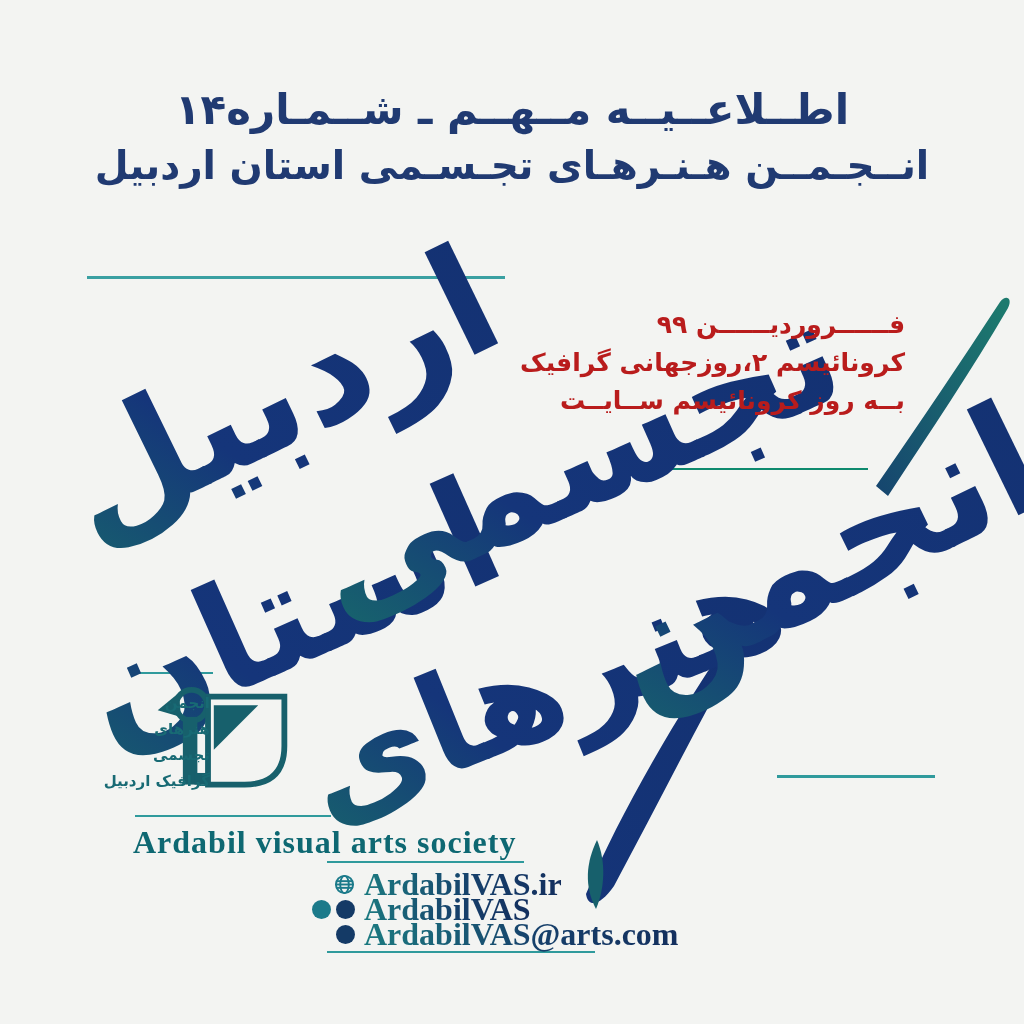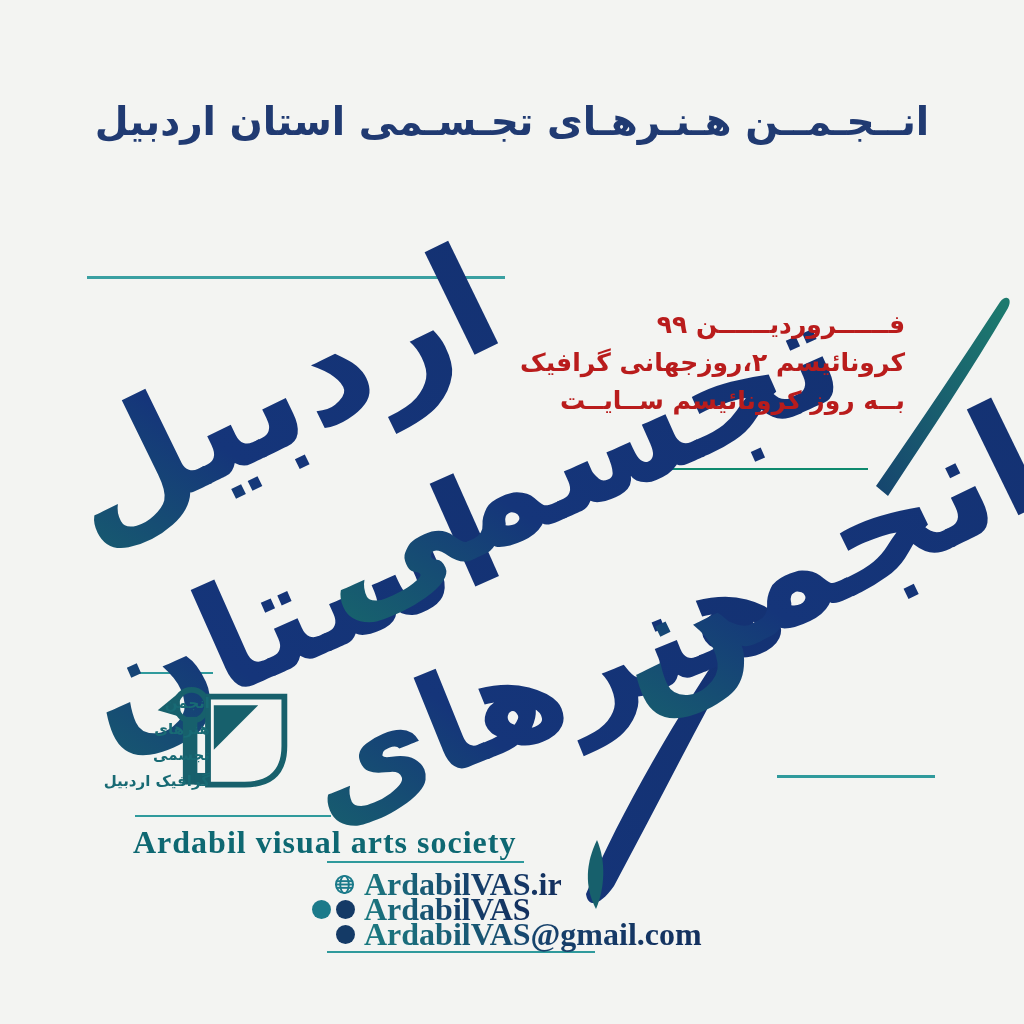--- a/index.html
+++ b/index.html
@@ -83,20 +83,21 @@
       -webkit-background-clip:text;background-clip:text;color:transparent;
     }
   }
 </style>
 </head>
 <body>
 
 <div class="poster">
 
   <header class="header">
+    <div class="h1">اطــلاعــیــه مــهــم ـ شــمـاره۱۴</div>
     <div class="h2">انــجـمــن هـنـرهـای تجـسـمی استان اردبیل</div>
   </header>
 
   <div class="rule rule-top-left"></div>
   <div class="rule rule-right"></div>
   <div class="rule rule-bottom-right"></div>
 
   <section class="event-info">
     <div>فــــــروردیــــــن ۹۹</div>
     <div>کرونائیسم ۲،روزجهانی گرافیک</div>
@@ -177,18 +178,18 @@
       <span class="icons">
         <span class="dot dot-teal"></span>
         <span class="dot dot-navy"></span>
       </span>
       <span class="contact-text">ArdabilVAS</span>
     </div>
     <div class="contact-row">
       <span class="icons">
         <span class="dot dot-navy"></span>
       </span>
-      <span class="contact-text">ArdabilVAS@gmail.com</span>
+      <span class="contact-text">ArdabilVAS@arts.com</span>
     </div>
   </div>
   <div class="rule rule-contacts-underline"></div>
 
 </div>
 
 </body></html>

